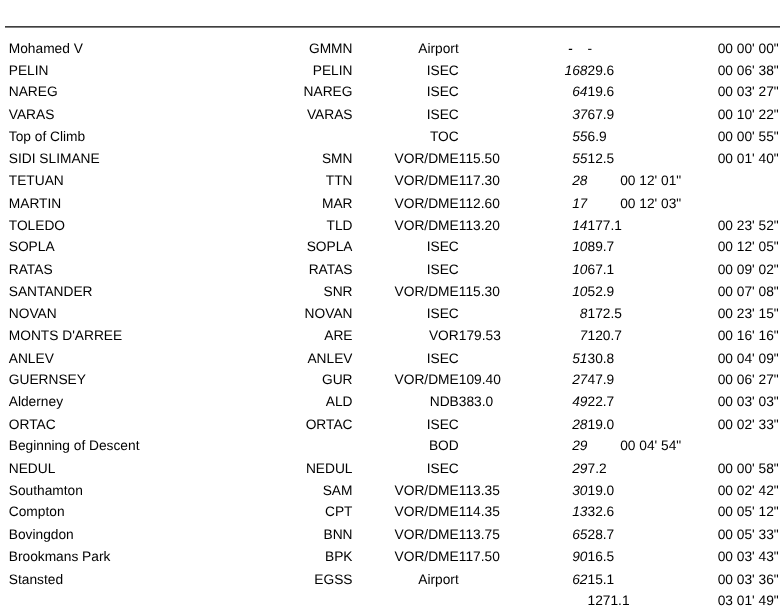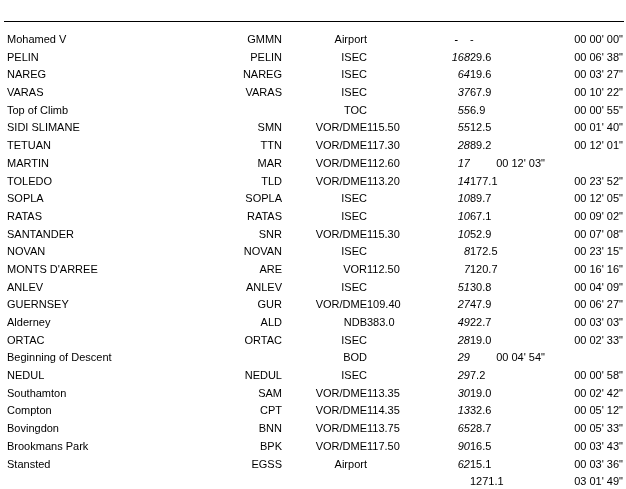--- a/index.html
+++ b/index.html
@@ -136,21 +136,20 @@
     <div class="cell c-head">55</div>
     <div class="cell c-distance">12.5</div>
     <div class="cell c-ete">00 01' 40"</div>
   </div>
       <div class="row">
     <div class="cell c-location">TETUAN</div>
     <div class="cell c-id">TTN</div>
     <div class="cell c-type">VOR/DME</div>
     <div class="cell c-freq">117.30</div>
     <div class="cell c-head">28</div>
-    <div class="cell c-distance">89.2</div>
     <div class="cell c-ete">00 12' 01"</div>
   </div>
       <div class="row">
     <div class="cell c-location">MARTIN</div>
     <div class="cell c-id">MAR</div>
     <div class="cell c-type">VOR/DME</div>
     <div class="cell c-freq">112.60</div>
     <div class="cell c-head">17</div>
     <div class="cell c-ete">00 12' 03"</div>
   </div>
@@ -196,21 +195,21 @@
     <div class="cell c-type">ISEC</div>
     <div class="cell c-freq"></div>
     <div class="cell c-head">8</div>
     <div class="cell c-distance">172.5</div>
     <div class="cell c-ete">00 23' 15"</div>
   </div>
       <div class="row">
     <div class="cell c-location">MONTS D'ARREE</div>
     <div class="cell c-id">ARE</div>
     <div class="cell c-type">VOR</div>
-    <div class="cell c-freq">112.50</div>
+    <div class="cell c-freq">179.53</div>
     <div class="cell c-head">7</div>
     <div class="cell c-distance">120.7</div>
     <div class="cell c-ete">00 16' 16"</div>
   </div>
       <div class="row">
     <div class="cell c-location">ANLEV</div>
     <div class="cell c-id">ANLEV</div>
     <div class="cell c-type">ISEC</div>
     <div class="cell c-freq"></div>
     <div class="cell c-head">51</div>

